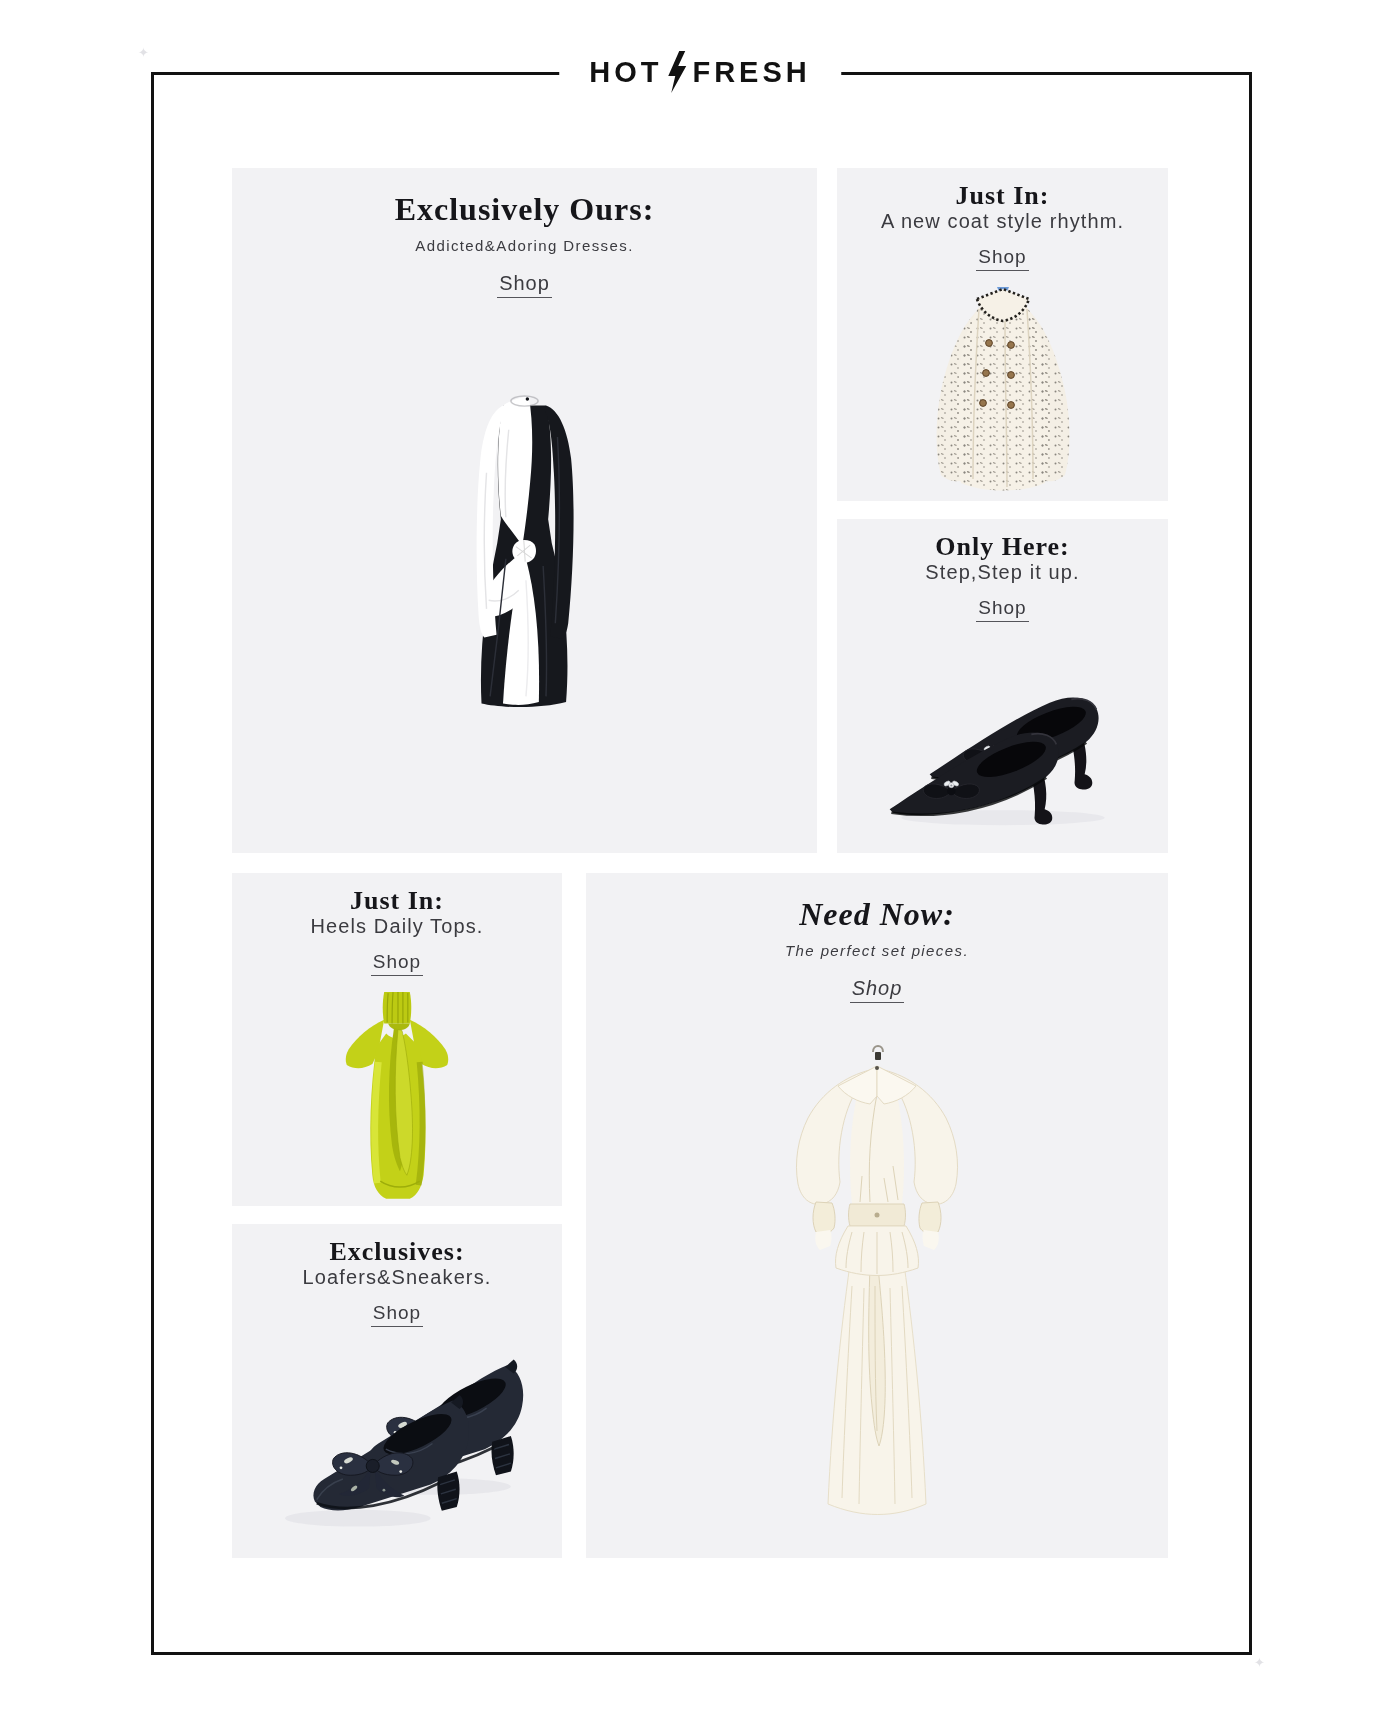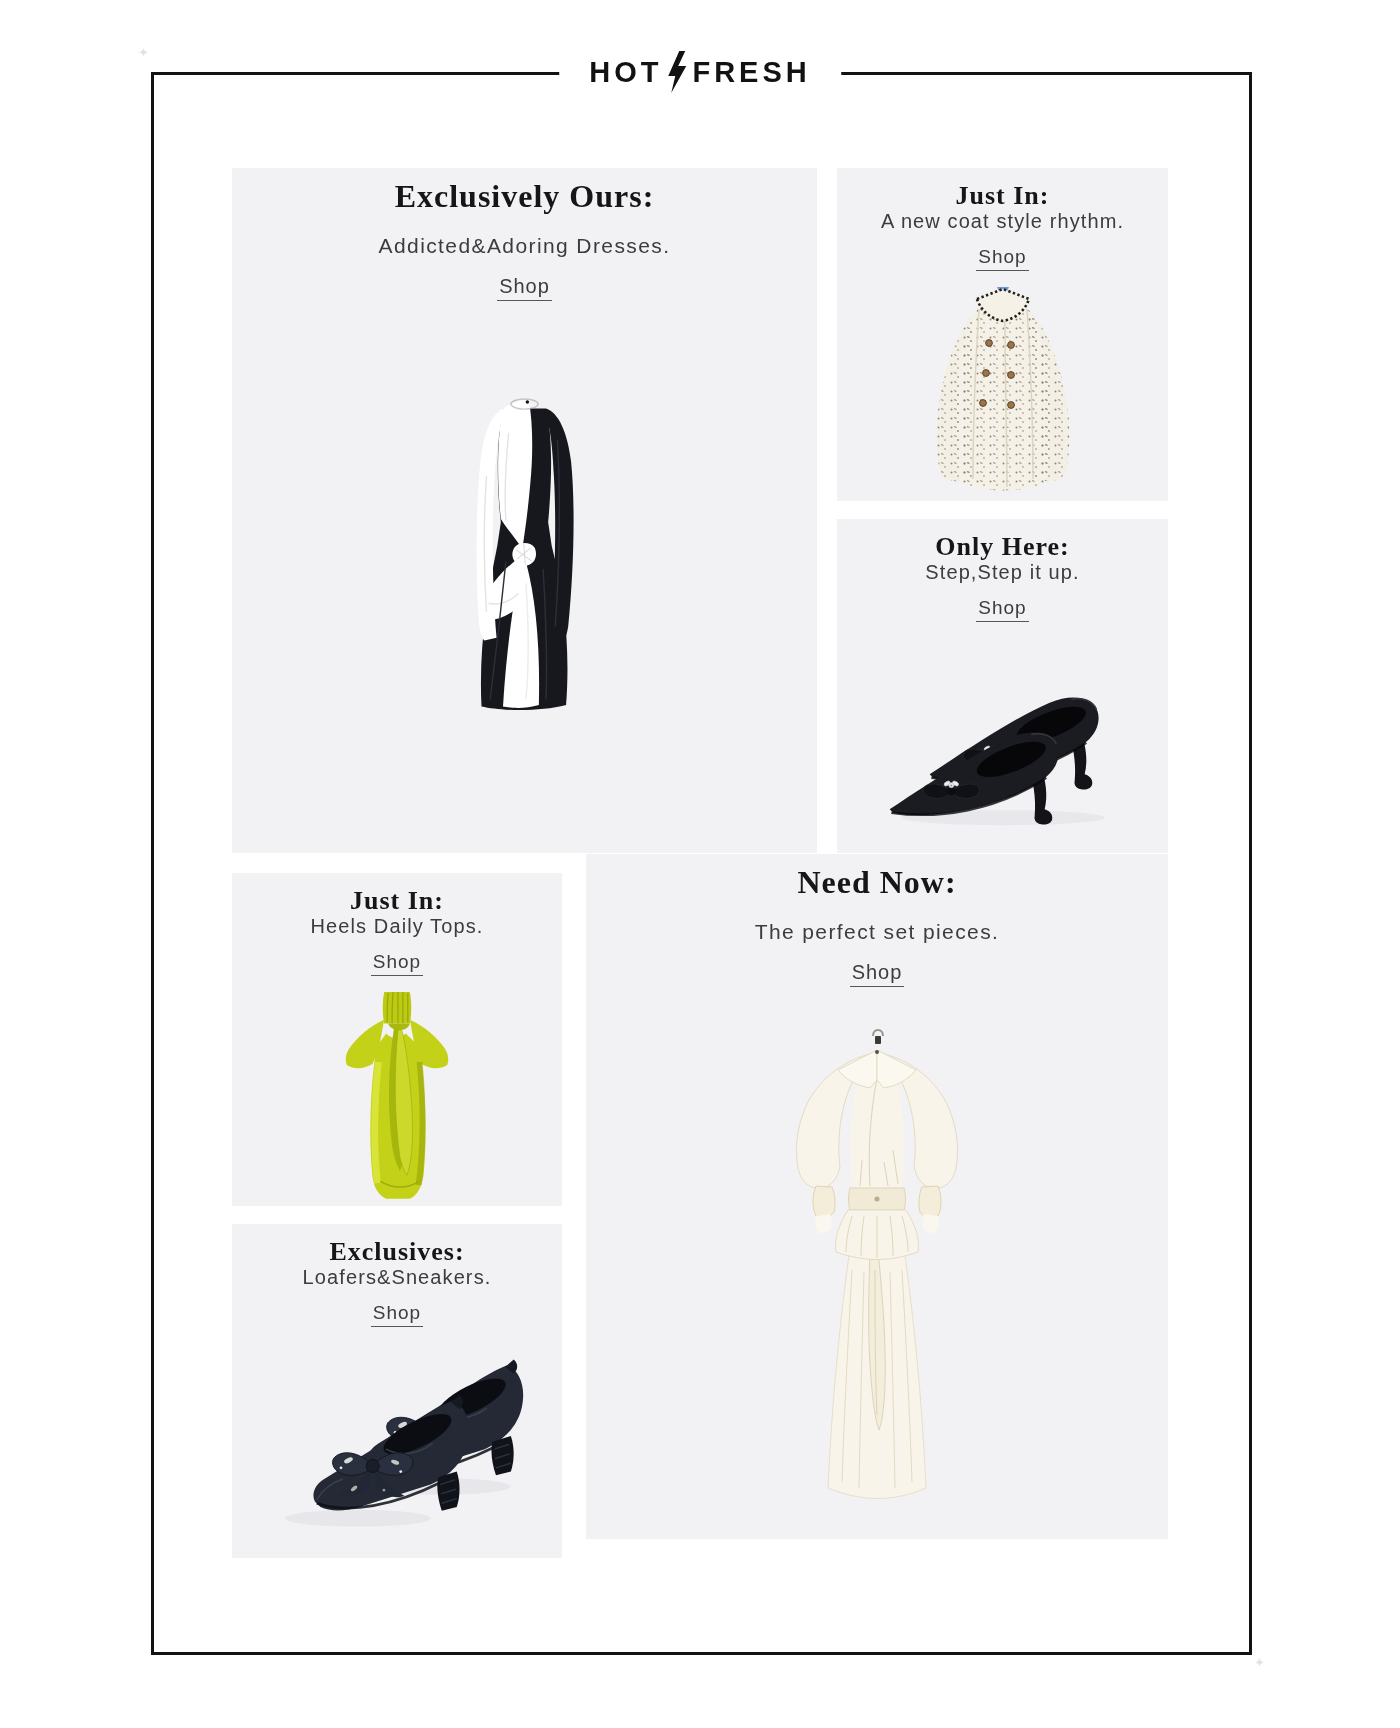--- a/index.html
+++ b/index.html
@@ -18,32 +18,32 @@
   }
   .bolt{width:22px;height:42px;display:block;}
   .card{
     position:absolute;background:#f2f2f4;display:flex;flex-direction:column;
     align-items:center;text-align:center;box-sizing:border-box;
   }
   .card-1{left:232px;top:168px;width:585px;height:685px;}
   .card-2{left:837px;top:168px;width:331px;height:333px;}
   .card-3{left:837px;top:519px;width:331px;height:334px;}
   .card-4{left:232px;top:873px;width:330px;height:333px;}
-  .card-5{left:586px;top:854px;width:582px;height:685px;}
+  .card-5{left:586px;top:873px;width:582px;height:685px;font-style:italic;}
   .card-6{left:232px;top:1224px;width:330px;height:334px;}
   .title{
     font-family:"Liberation Serif","DejaVu Serif",serif;font-weight:700;
     color:#16161a;margin:0;letter-spacing:1px;line-height:1.05;
   }
-  .large .title{font-size:32px;margin-top:12px;}
+  .large .title{font-size:32px;margin-top:25px;}
   .small .title{font-size:26px;margin-top:14px;}
   .subtitle{
     color:#3b3b40;margin:0;line-height:1.2;
   }
-  .large .subtitle{font-size:21px;margin-top:19px;letter-spacing:1.4px;}
+  .large .subtitle{font-size:15px;margin-top:10px;letter-spacing:1.4px;}
   .small .subtitle{font-size:20px;margin-top:0;letter-spacing:1.1px;}
   .shop{
     color:#3b3b40;text-decoration:none;border-bottom:1.5px solid #55555a;
     padding:0 2px 2px 2px;letter-spacing:1px;cursor:pointer;display:inline-block;
   }
   .large .shop{font-size:20px;margin-top:17px;}
   .small .shop{font-size:19px;margin-top:13px;}
   .product{display:block;}
   .p-dress{margin-top:36px;}
   .p-coat{margin-top:10px;}

